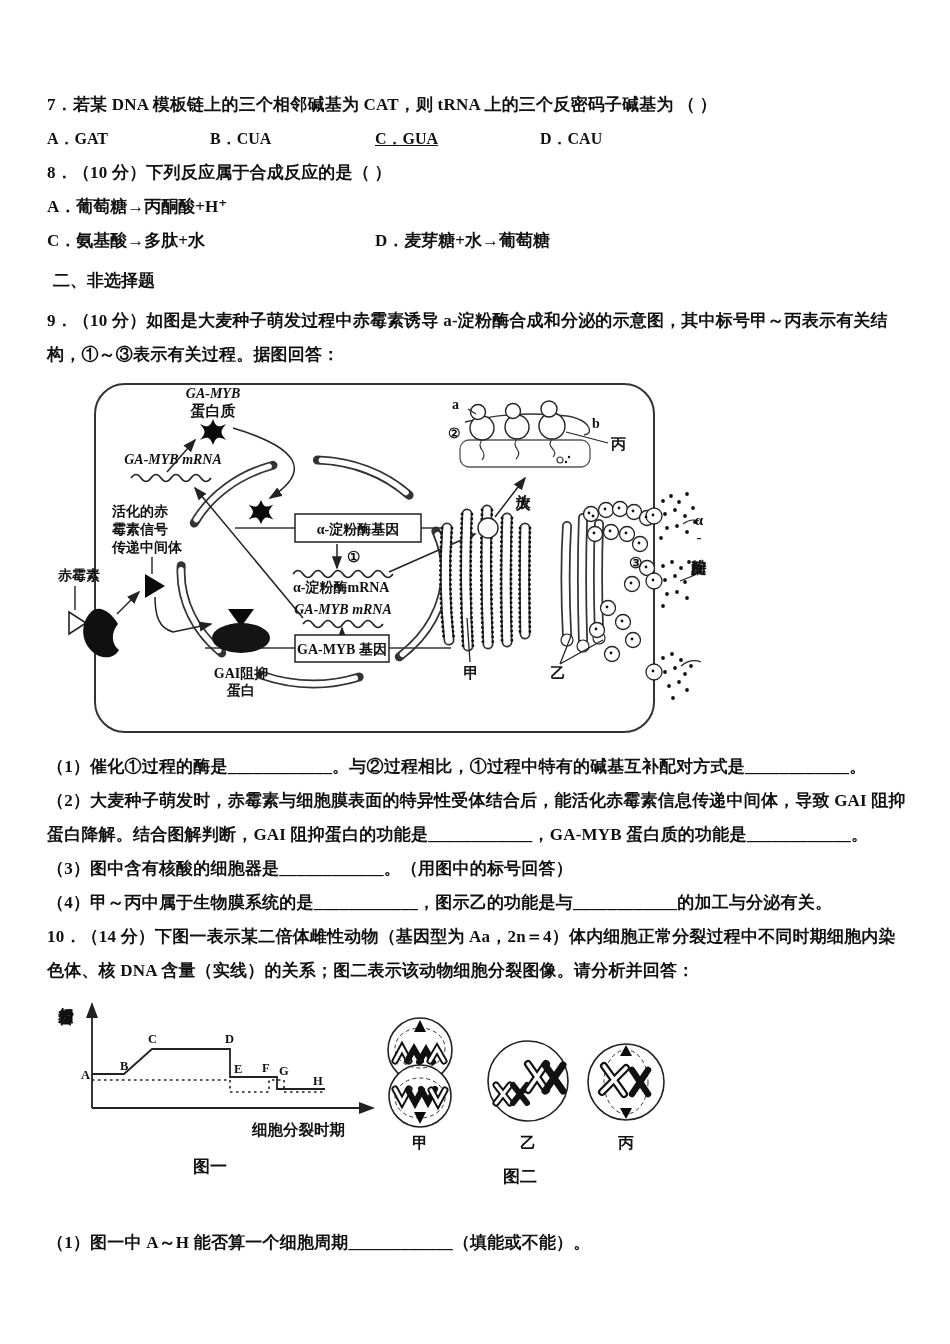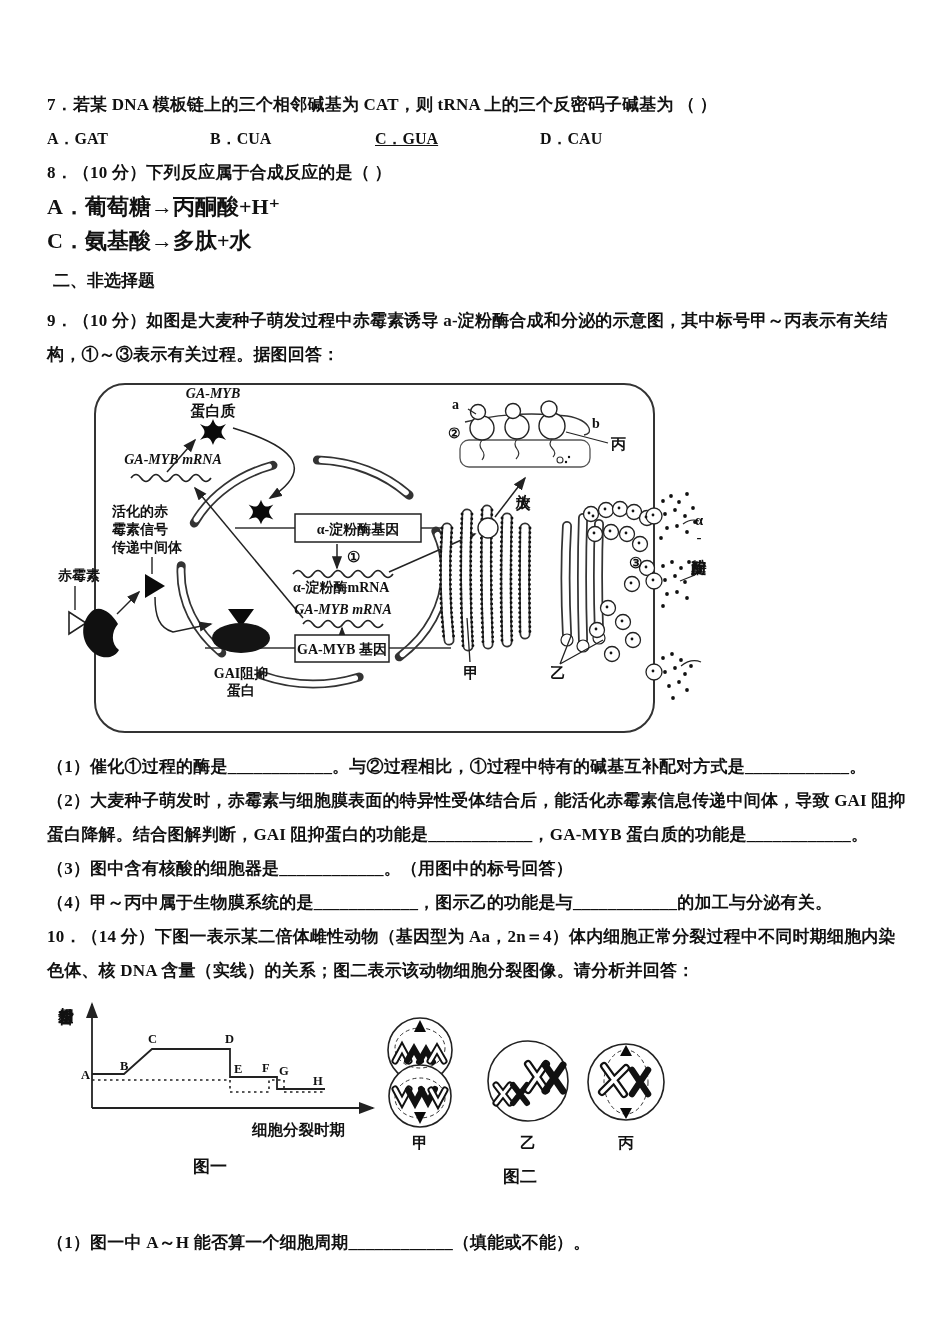--- a/index.html
+++ b/index.html
@@ -1,21 +1,21 @@
 <!DOCTYPE html>
 <html><head>
 <meta charset="utf-8">
 <style>
   html,body{margin:0;padding:0;background:#fff;}
   body{width:950px;font-family:"Liberation Serif","DejaVu Serif",serif;color:#111;}
   .page{width:950px;min-height:1344px;box-sizing:border-box;padding:88px 42px 40px 47px;background:#fff;}
   .q{font-size:17px;line-height:34px;margin:0;font-weight:700;letter-spacing:.2px;}
   .optrow4{display:flex;font-size:16px;line-height:34px;font-weight:700;}
   .optrow4 .o1{width:163px;} .optrow4 .o2{width:165px;} .optrow4 .o3{width:165px;text-decoration:underline;}
-  .optrow2{display:flex;font-size:22px;line-height:34px;font-weight:700;}
+  .optrow2{display:flex;font-size:17px;line-height:34px;font-weight:700;}
   .optrow2 .colA{width:328px;}
   .sect{font-size:17px;line-height:34px;font-weight:700;margin:6px;}
   .diagwrap{position:relative;width:700px;height:366px;margin:4px 0 8px 8px;}
   .figrow{display:flex;margin:4px 0 0 0;}
   .figbox{position:relative;}
   .vlabel{position:absolute;writing-mode:vertical-rl;text-orientation:upright;
           font-weight:700;font-size:15px;letter-spacing:2px;white-space:nowrap;color:#111;}
   svg text{font-family:"Liberation Serif","DejaVu Serif",serif;fill:#111;}
   .dlab{font-size:15px;font-weight:700;}
   .dlab-i{font-size:14px;font-weight:700;font-style:italic;}
@@ -36,20 +36,21 @@
     <span class="o3">C．GUA</span>
     <span class="o4">D．CAU</span>
   </div>
 
   <p class="q">8．（10 分）下列反应属于合成反应的是（      ）</p>
   <div class="optrow2">
     <span class="colA">A．葡萄糖→丙酮酸+H⁺</span>
   </div>
   <div class="optrow2">
     <span class="colA">C．氨基酸→多肽+水</span>
+    <span>D．麦芽糖+水→葡萄糖</span>
   </div>
 
   <p class="sect">二、非选择题</p>
 
   <p class="q">9．（10 分）如图是大麦种子萌发过程中赤霉素诱导 a-淀粉酶合成和分泌的示意图，其中标号甲～丙表示有关结构，①～③表示有关过程。据图回答：</p>
 
   <div class="diagwrap">
     <svg width="700" height="366" viewBox="0 0 700 366">
       <defs>
         <marker id="ah" viewBox="0 0 8 8" refX="7" refY="3" markerWidth="9" markerHeight="9" orient="auto">

